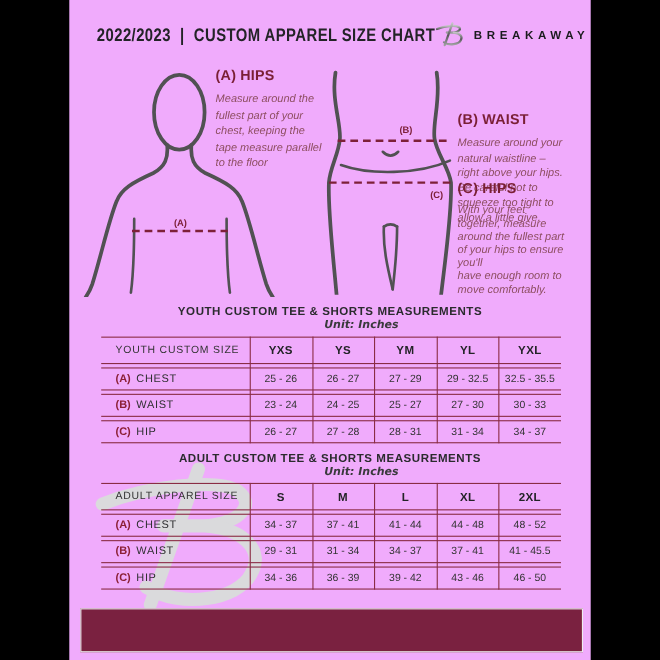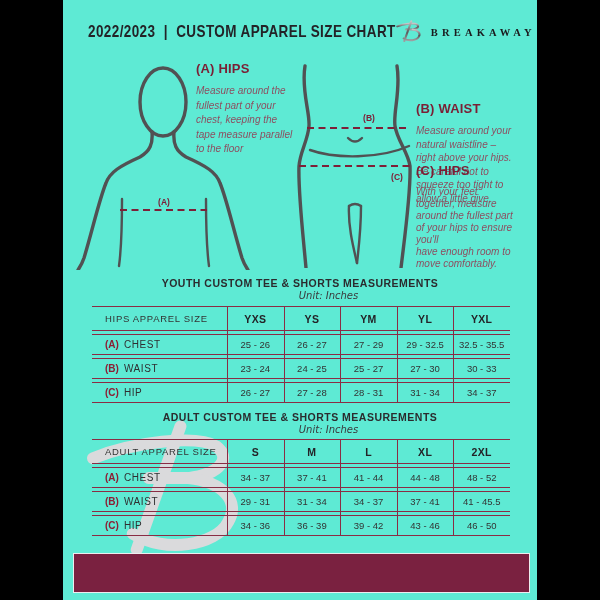--- a/index.html
+++ b/index.html
@@ -2,48 +2,48 @@
 <html><head>
 <meta charset="utf-8">
 <style>
   html,body{margin:0;padding:0;}
   body{
     width:600px;height:600px;background:#000;position:relative;overflow:hidden;
     font-family:"Liberation Sans",sans-serif;
   }
   #doc{
     position:absolute;left:63px;top:0;width:474px;height:600px;
-    background:#5eead4;overflow:hidden;
+    background:#f0abfc;overflow:hidden;
   }
   .abs{position:absolute;}
 
   
   .hdr{left:25px;right:22px;top:16px;height:30px;display:flex;justify-content:space-between;align-items:center;}
   .doc-title{
     font-weight:bold;font-size:13.5px;letter-spacing:.4px;color:#232327;
     white-space:pre;transform:scaleY(1.22);transform-origin:left center;
   }
   .brandrow{display:flex;align-items:center;gap:7px;}
-  .brand-name{font-weight:bold;font-size:10.5px;letter-spacing:4.2px;color:#1b1b1e;padding-top:2px;font-family:Liberation Serif, serif;}
+  .brand-name{font-weight:bold;font-size:10.5px;letter-spacing:4.2px;color:#1b1b1e;padding-top:2px;}
 
   
   .gh{font-size:13px;font-weight:bold;color:#7a1f35;letter-spacing:.2px;}
   .gb{
     margin-top:8px;font-size:10px;font-style:italic;color:#8d4e60;
     white-space:pre-line;font-family:Liberation Sans, sans-serif;
   }
   .lh-a{line-height:14.5px;} .lh-b{line-height:13.5px;} .lh-c{line-height:12px;}
   svg .outline{fill:none;stroke:#515153;stroke-width:3.4;stroke-linecap:round;}
   svg .thin{fill:none;stroke:#515153;stroke-width:2.4;stroke-linecap:round;}
   svg .dash{stroke:#7d2038;stroke-width:2.2;stroke-dasharray:7 4.5;}
   svg .marker{font-family:"Liberation Sans",sans-serif;font-size:8.5px;font-weight:bold;fill:#7d2038;}
 
   
   .sec-title{left:0;width:474px;text-align:center;font-size:10.5px;font-weight:bold;letter-spacing:.5px;color:#2b2b2e;}
-  .sec-unit{left:0;width:531px;text-align:center;font-size:10px;font-style:italic;font-weight:normal;color:#3a3a3c;font-family:"DejaVu Sans",sans-serif;}
+  .sec-unit{left:0;width:531px;text-align:center;font-size:10px;font-style:italic;font-weight:bold;color:#3a3a3c;font-family:"DejaVu Sans",sans-serif;}
   .tbl{left:29px;width:418px;display:flex;flex-direction:column;gap:3px;}
   .trow{display:grid;grid-template-columns:135px repeat(5,1fr);border-top:1.5px solid #8a2c44;border-bottom:1.5px solid #8a2c44;box-sizing:border-box;}
   .hrow{height:25px;} .drow{height:21px;}
   .cell{display:flex;align-items:center;justify-content:center;font-size:9.5px;color:#333;}
   .cl{justify-content:flex-start;padding-left:13px;}
   .sizehead{font-weight:bold;font-size:10.5px;color:#232327;letter-spacing:.3px;}
   .aplbl{font-size:9.5px;letter-spacing:.7px;color:#333;}
   .pfx{color:#8b1f35;font-weight:bold;margin-right:5px;font-size:10px;}
   .rowname{letter-spacing:.6px;font-size:10px;color:#2f2f31;}
   .vline{position:absolute;top:0;bottom:0;width:1px;background:#8a2c44;}
@@ -141,21 +141,21 @@
 
   <div class="abs sec-title" style="top:277px;">YOUTH CUSTOM TEE &amp; SHORTS MEASUREMENTS</div>
   <div class="abs sec-unit" style="top:290px;">Unit: Inches</div>
   <div class="abs tbl" style="top:306px;">
     <div class="vline" style="left:135px;"></div>
     <div class="vline" style="left:191.6px;"></div>
     <div class="vline" style="left:248.2px;"></div>
     <div class="vline" style="left:304.8px;"></div>
     <div class="vline" style="left:361.4px;"></div>
     <div class="trow hrow">
-      <div class="cell cl aplbl">HIPS APPAREL SIZE</div>
+      <div class="cell cl aplbl">YOUTH CUSTOM SIZE</div>
       <div class="cell sizehead">YXS</div>
       <div class="cell sizehead">YS</div>
       <div class="cell sizehead">YM</div>
       <div class="cell sizehead">YL</div>
       <div class="cell sizehead">YXL</div>
     </div>
     <div class="trow drow">
       <div class="cell cl">
           <span class="pfx">(A)</span>
           <span class="rowname">CHEST</span>

